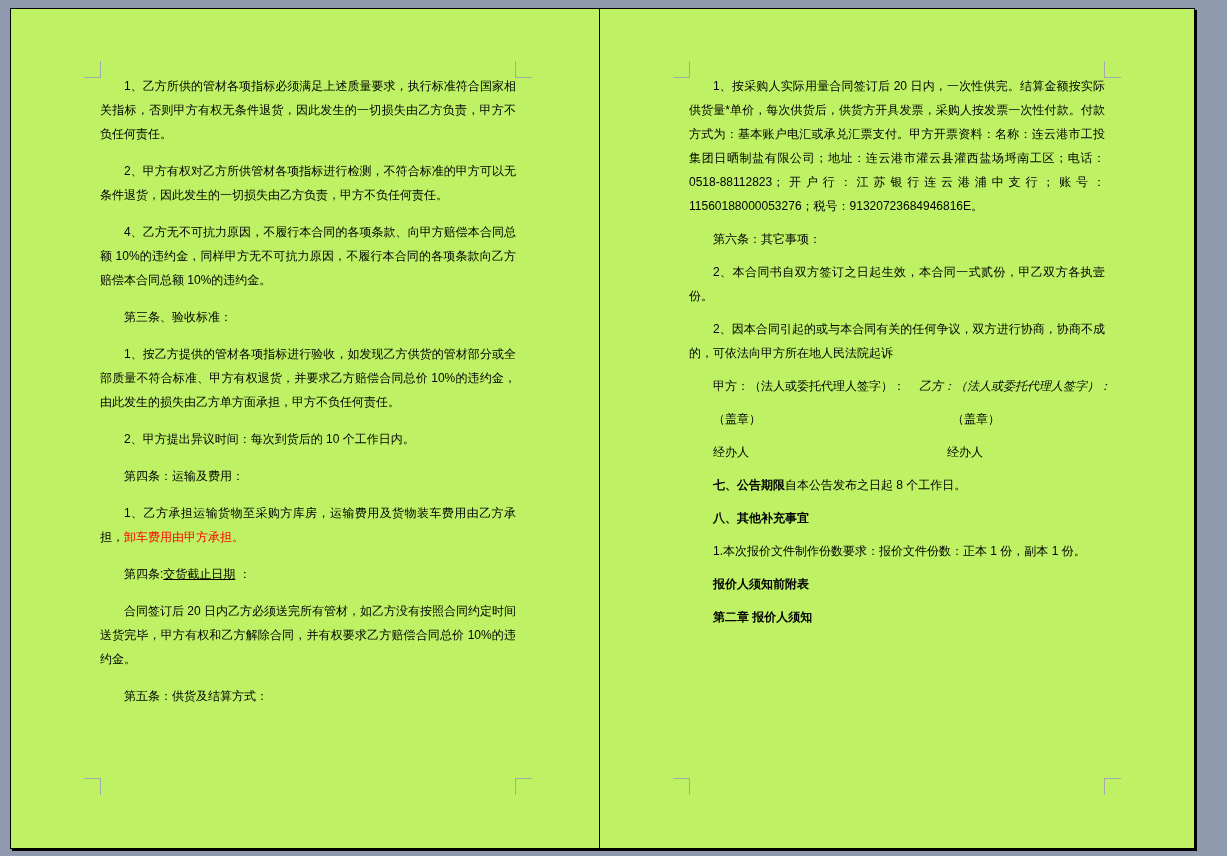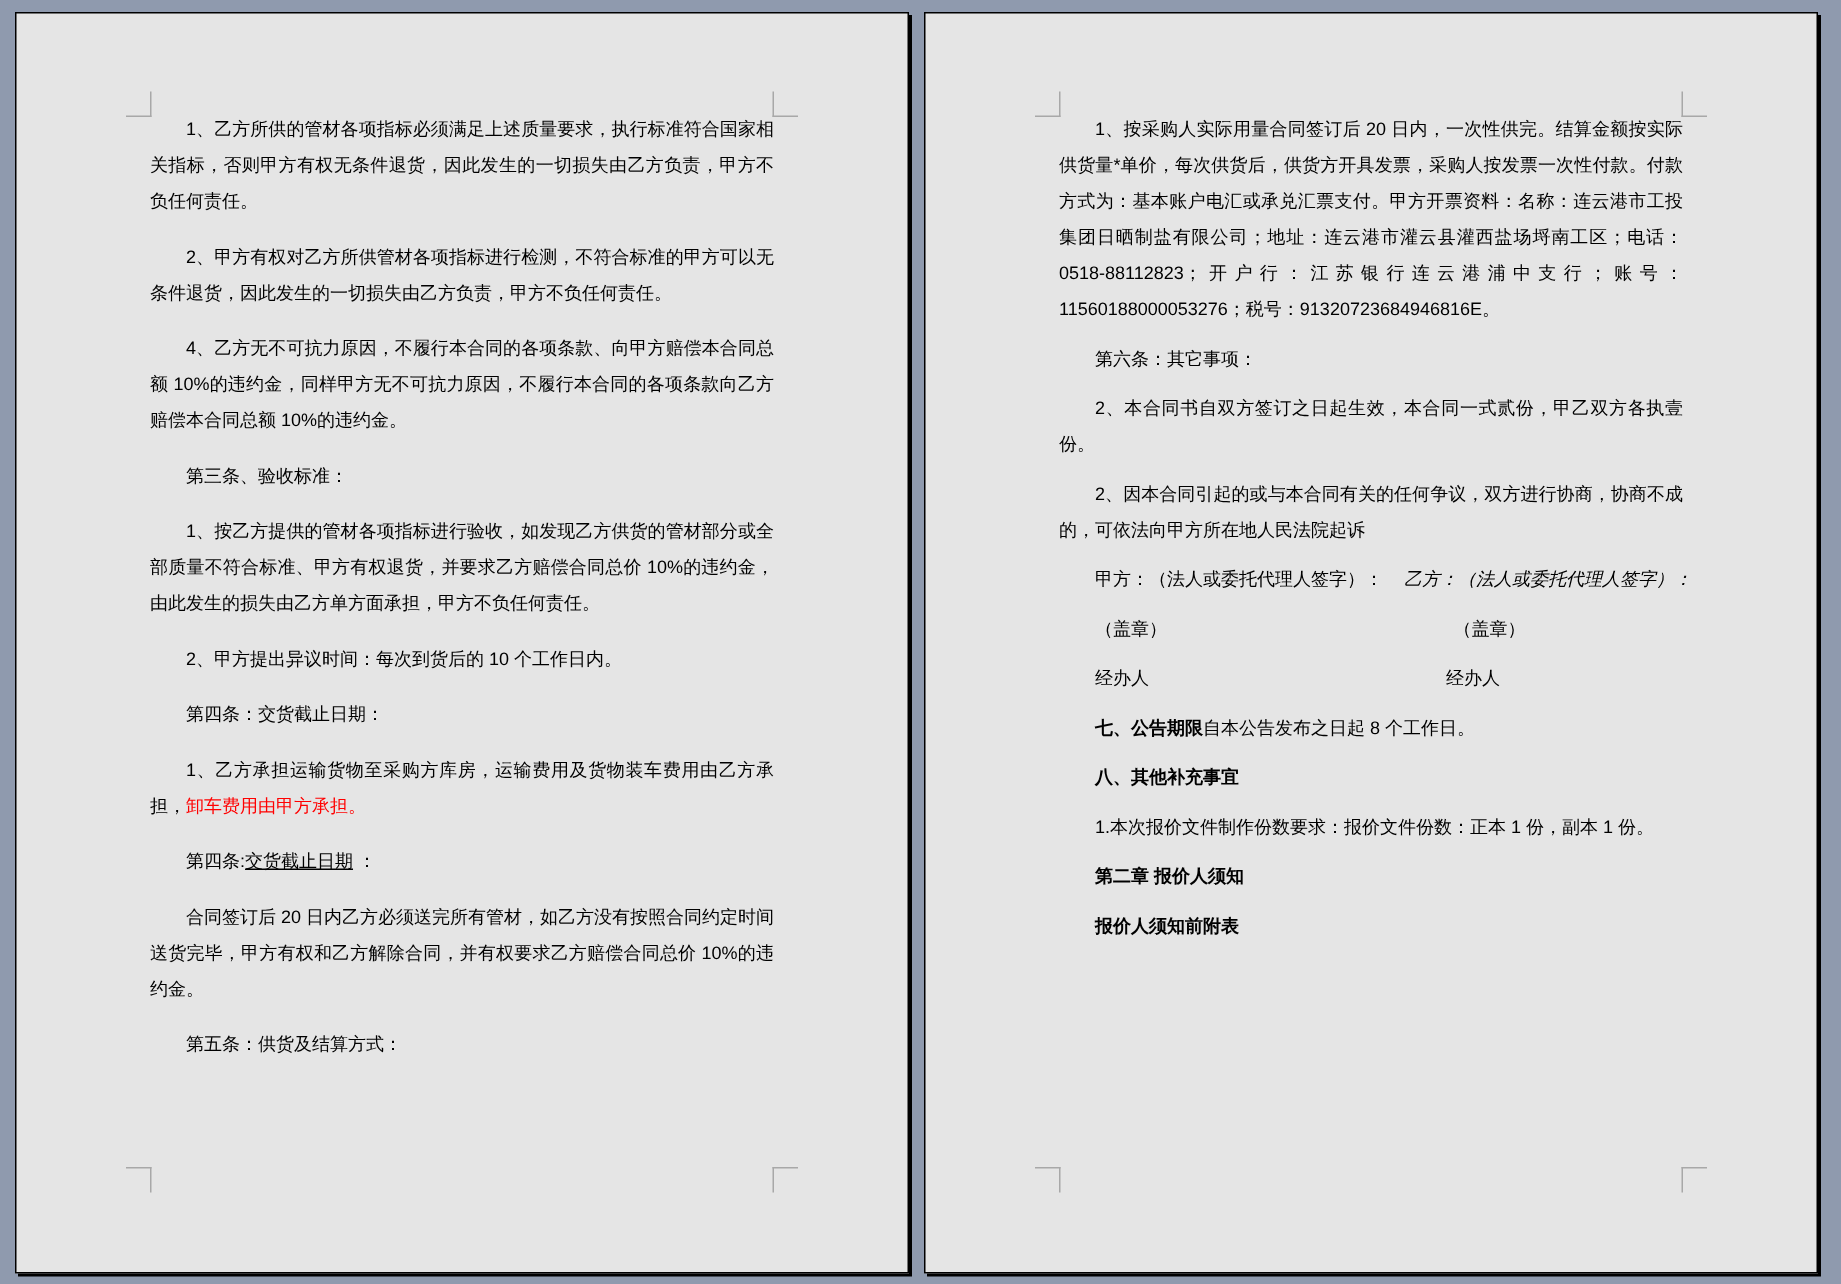--- a/index.html
+++ b/index.html
@@ -5,26 +5,26 @@
   html,body{margin:0;padding:0;}
   body{
     width:1227px;height:856px;overflow:hidden;
     background:#8F9AAE;
     font-family:"Liberation Sans",sans-serif;
     position:relative;
   }
   .workspace{position:absolute;inset:0;}
   .page{
     position:absolute;top:8px;width:596px;height:841px;
-    background:#e5e5e5;border:1px solid #000;
+    background:#bef264;border:1px solid #000;
     box-shadow:2px 2px 0 #000;
     box-sizing:border-box;
   }
   .page-left{left:10px;}
-  .page-right{left:616px;padding-left:35px;}
+  .page-right{left:599px;padding-left:35px;}
   .page-body{
     position:absolute;left:89px;right:89px;top:65px;
     font-size:12px;line-height:24px;color:#000;
     text-align:justify;
   }
   .para{margin:0 0 13px 0;text-indent:2em;position:relative;}
   .tight .para{margin-bottom:9px;}
   .para span{text-indent:0;}
   .b{font-weight:bold;}
   .red{color:#FF0000;}
@@ -47,21 +47,21 @@
     <div class="mark tr"></div>
     <div class="mark bl"></div>
     <div class="mark br"></div>
     <div class="page-body">
         <p class="para"><span>1、乙方所供的管材各项指标必须满足上述质量要求，执行标准符合国家相关指标，否则甲方有权无条件退货，因此发生的一切损失由乙方负责，甲方不负任何责任。</span></p>
         <p class="para"><span>2、甲方有权对乙方所供管材各项指标进行检测，不符合标准的甲方可以无条件退货，因此发生的一切损失由乙方负责，甲方不负任何责任。</span></p>
         <p class="para"><span>4、乙方无不可抗力原因，不履行本合同的各项条款、向甲方赔偿本合同总额 10%的违约金，同样甲方无不可抗力原因，不履行本合同的各项条款向乙方赔偿本合同总额 10%的违约金。</span></p>
         <p class="para"><span>第三条、验收标准：</span></p>
         <p class="para"><span>1、按乙方提供的管材各项指标进行验收，如发现乙方供货的管材部分或全部质量不符合标准、甲方有权退货，并要求乙方赔偿合同总价 10%的违约金，由此发生的损失由乙方单方面承担，甲方不负任何责任。</span></p>
         <p class="para"><span>2、甲方提出异议时间：每次到货后的 10 个工作日内。</span></p>
-        <p class="para"><span>第四条：交货截止日期：</span></p>
+        <p class="para"><span>第四条：运输及费用：</span></p>
         <p class="para"><span>1、乙方承担运输货物至采购方库房，运输费用及货物装车费用由乙方承担，</span><span class="red">卸车费用由甲方承担。</span></p>
         <p class="para"><span>第四条:</span><span class="u">交货截止日期</span><span> ：</span></p>
         <p class="para"><span>合同签订后 20 日内乙方必须送完所有管材，如乙方没有按照合同约定时间送货完毕，甲方有权和乙方解除合同，并有权要求乙方赔偿合同总价 10%的违约金。</span></p>
         <p class="para"><span>第五条：供货及结算方式：</span></p>
       </div>
   </div>
 
   <div class="page page-right tight">
     <div class="mark tl"></div>
     <div class="mark tr"></div>
@@ -71,18 +71,18 @@
         <p class="para"><span>1、按采购人实际用量合同签订后 20 日内，一次性供完。结算金额按实际供货量*单价，每次供货后，供货方开具发票，采购人按发票一次性付款。付款方式为：基本账户电汇或承兑汇票支付。甲方开票资料：名称：连云港市工投集团日晒制盐有限公司；地址：连云港市灌云县灌西盐场埒南工区；电话：0518-88112823；开户行：江苏银行连云港浦中支行；账号：11560188000053276；税号：91320723684946816E。</span></p>
         <p class="para"><span>第六条：其它事项：</span></p>
         <p class="para"><span>2、本合同书自双方签订之日起生效，本合同一式贰份，甲乙双方各执壹份。</span></p>
         <p class="para"><span>2、因本合同引起的或与本合同有关的任何争议，双方进行协商，协商不成的，可依法向甲方所在地人民法院起诉</span></p>
         <p class="para"><span>甲方：（法人或委托代理人签字）：</span><span class="col2" style="left: 230px; font-style: italic;"><span>乙方：（法人或委托代理人签字）：</span></span></p>
         <p class="para"><span>（盖章）</span><span class="col2" style="left: 263px;"><span>（盖章）</span></span></p>
         <p class="para"><span>经办人</span><span class="col2" style="left: 258px;"><span>经办人</span></span></p>
         <p class="para"><span class="b">七、公告期限</span><span>自本公告发布之日起 8 个工作日。</span></p>
         <p class="para"><span class="b">八、其他补充事宜</span></p>
         <p class="para"><span>1.本次报价文件制作份数要求：报价文件份数：正本 1 份，副本 1 份。</span></p>
+        <p class="para"><span class="b">报价人须知前附表</span></p>
         <p class="para"><span class="b">第二章  报价人须知</span></p>
-        <p class="para"><span class="b">报价人须知前附表</span></p>
       </div>
   </div>
 
 </div>
 
 </body></html>

